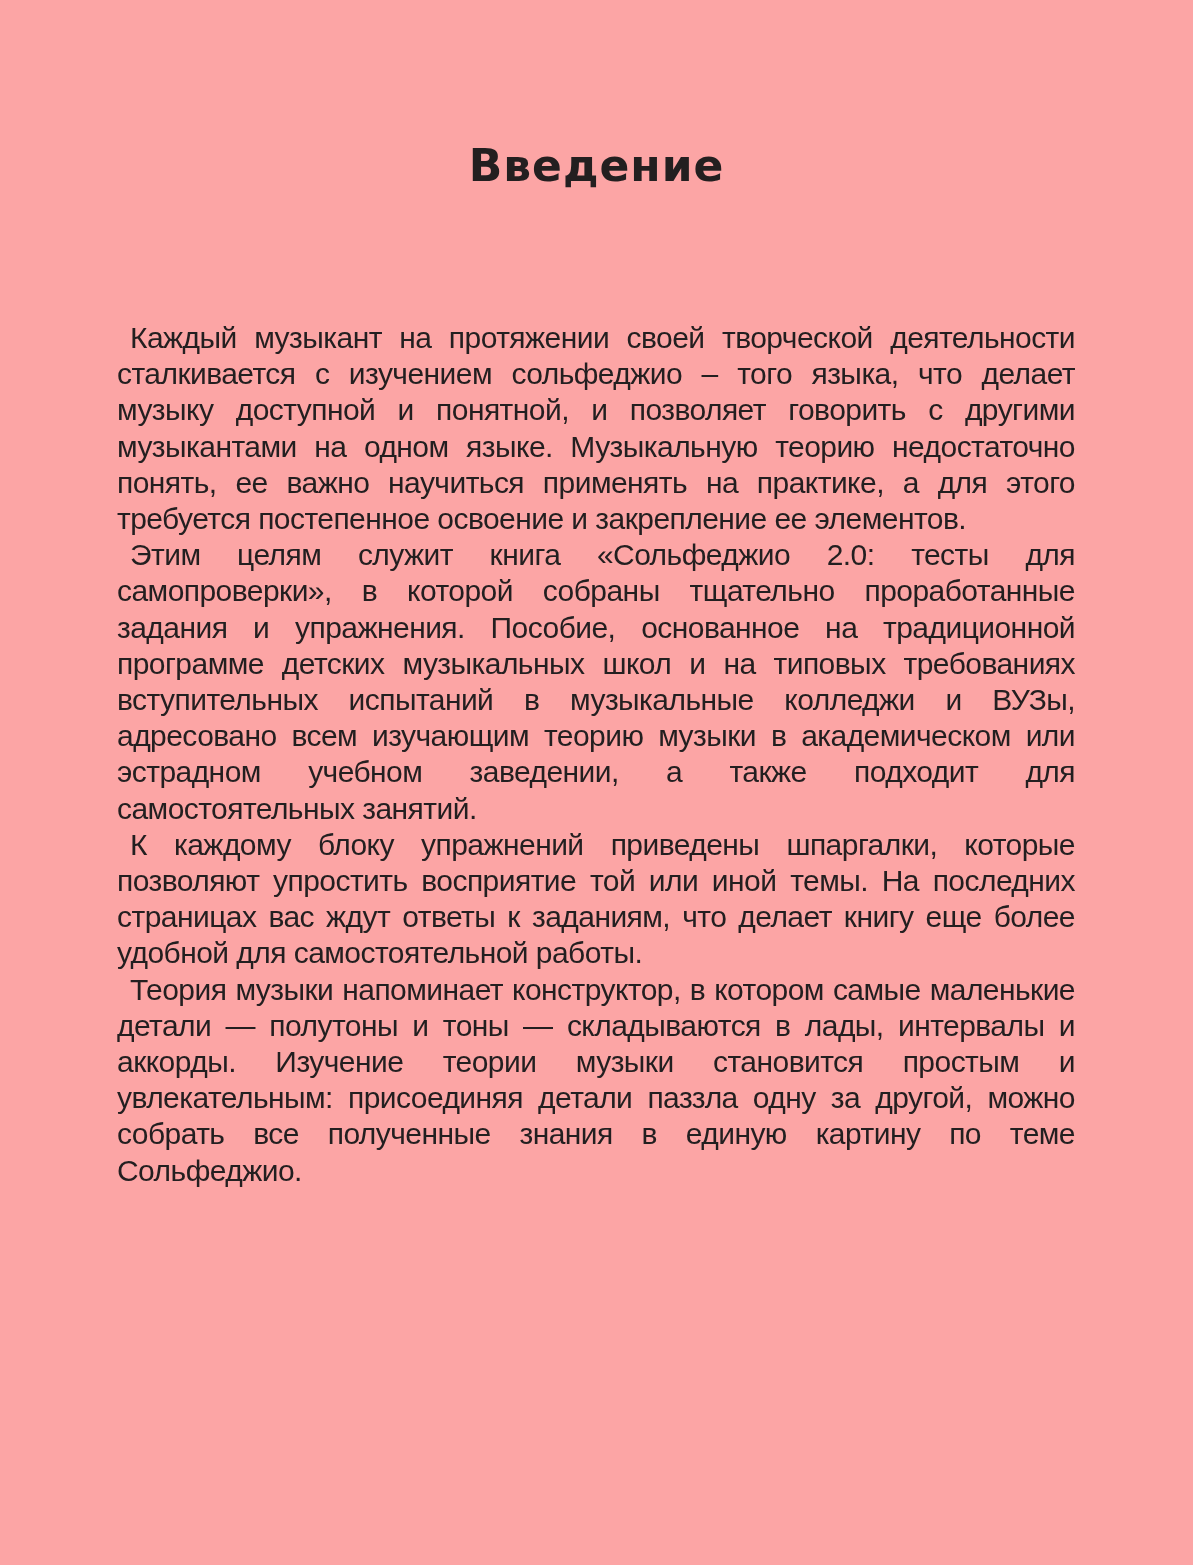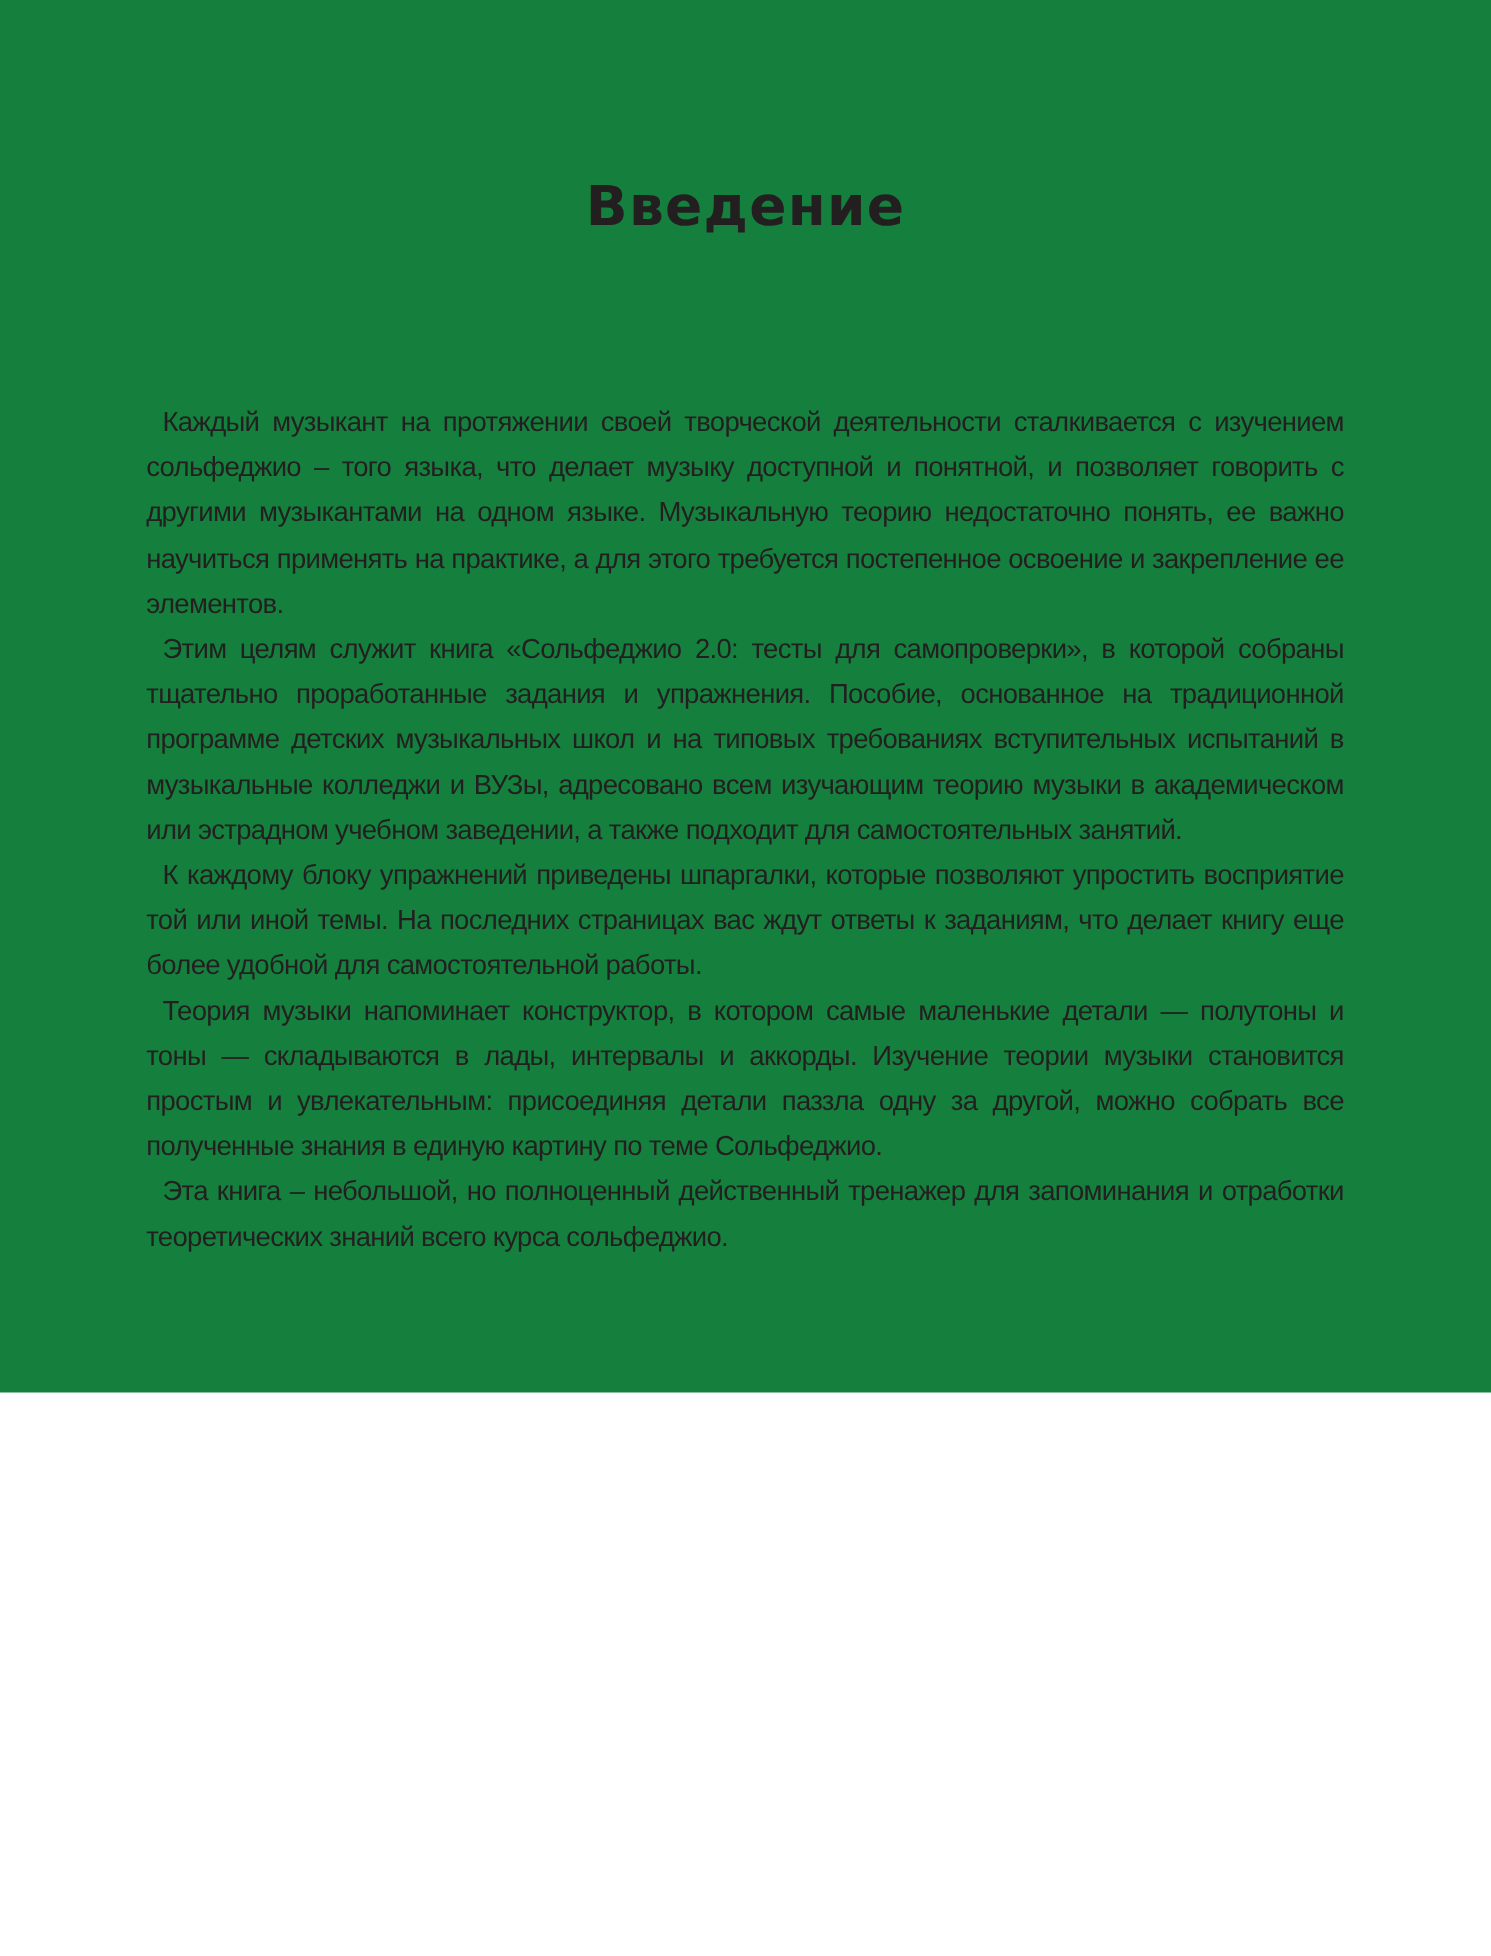--- a/index.html
+++ b/index.html
@@ -12,22 +12,22 @@
       height: 1565px;
       position: relative;
       overflow: hidden;
       color: #231f20;
     }
     .page {
       position: absolute;
       left: 0;
       top: 0;
       width: 1193px;
-      height: 1114px;
-      background: #15803d;
+      height: 1565px;
+      background: #fca5a5;
     }
     .title {
       position: absolute;
       left: 0;
       top: 136px;
       width: 1193px;
       text-align: center;
       font-family: "DejaVu Sans", sans-serif;
       font-weight: bold;
       font-size: 44px;
@@ -35,21 +35,21 @@
       color: #231f20;
       margin: 0;
       line-height: 60px;
     }
     .body-text {
       position: absolute;
       left: 117px;
       top: 320px;
       width: 958px;
       font-family: "Liberation Sans", sans-serif;
-      font-size: 22px;
+      font-size: 30px;
       line-height: 36.2px;
       color: #231f20;
       text-align: justify;
       hyphens: auto;
       letter-spacing: -0.55px;
       word-spacing: 0px;
     }
     .body-text p {
       margin: 0;
       text-indent: 13px;
@@ -60,15 +60,14 @@
 </head>
 <body>
 
 <div class="page">
   <h1 class="title">Введение</h1>
   <div class="body-text" lang="ru">
     <p>Каждый музыкант на протяжении своей творческой деятельности сталкивается с изучением сольфеджио – того языка, что делает музыку доступной и понятной, и позволяет говорить с другими музыкантами на одном языке. Музыкальную теорию недостаточно понять, ее важно научиться применять на практике, а для этого требуется постепенное освоение и закрепление ее элементов.</p>
     <p>Этим целям служит книга «Сольфеджио 2.0: тесты для самопроверки», в которой собраны тщательно проработанные задания и упражнения. Пособие, основанное на традиционной программе детских музыкальных школ и на типовых требованиях вступительных испытаний в музыкальные колледжи и ВУЗы, адресовано всем изучающим теорию музыки в академическом или эстрадном учебном заведении, а также подходит для самостоятельных занятий.</p>
     <p>К каждому блоку упражнений приведены шпаргалки, которые позволяют упростить восприятие той или иной темы. На последних страницах вас ждут ответы к заданиям, что делает книгу еще более удобной для самостоятельной работы.</p>
     <p>Теория музыки напоминает конструктор, в котором самые маленькие детали — полутоны и тоны — складываются в лады, интервалы и аккорды. Изучение теории музыки становится простым и увлекательным: присоединяя детали паззла одну за другой, можно собрать все полученные знания в единую картину по теме Сольфеджио.</p>
-    <p>Эта книга – небольшой, но полноценный действенный тренажер для запоминания и отработки теоретических знаний всего курса сольфеджио.</p>
   </div>
 </div>
 
 </body></html>

